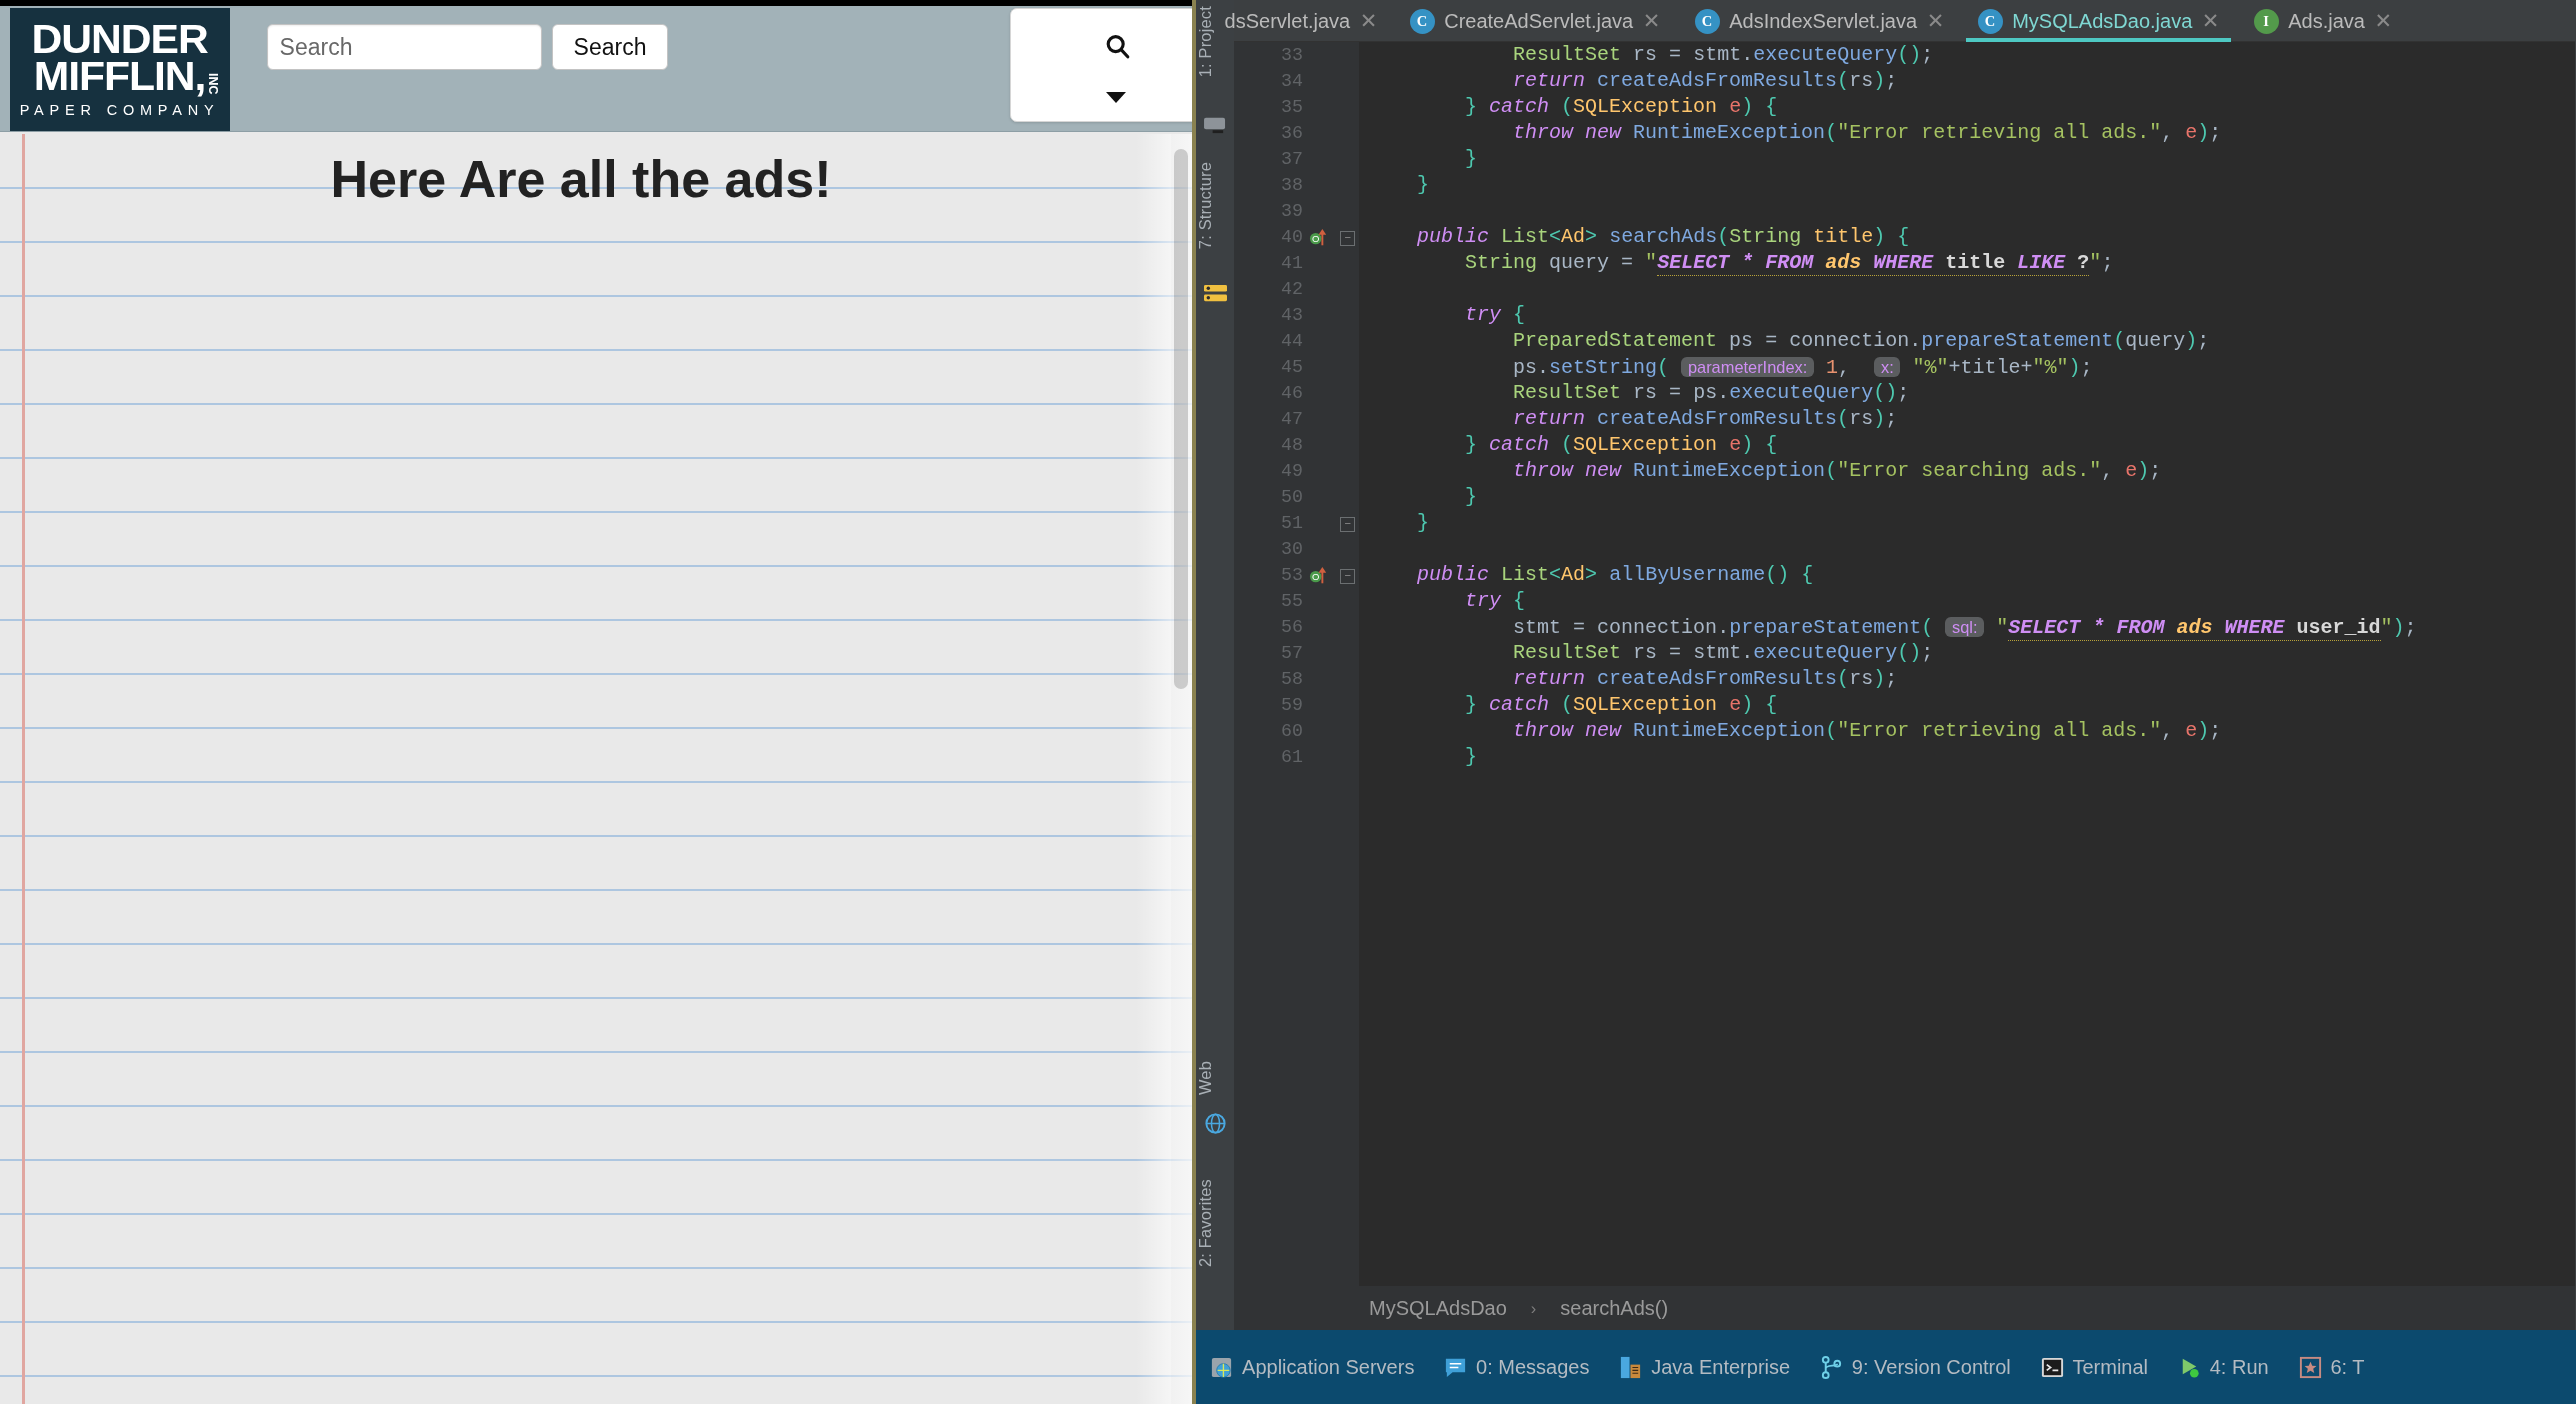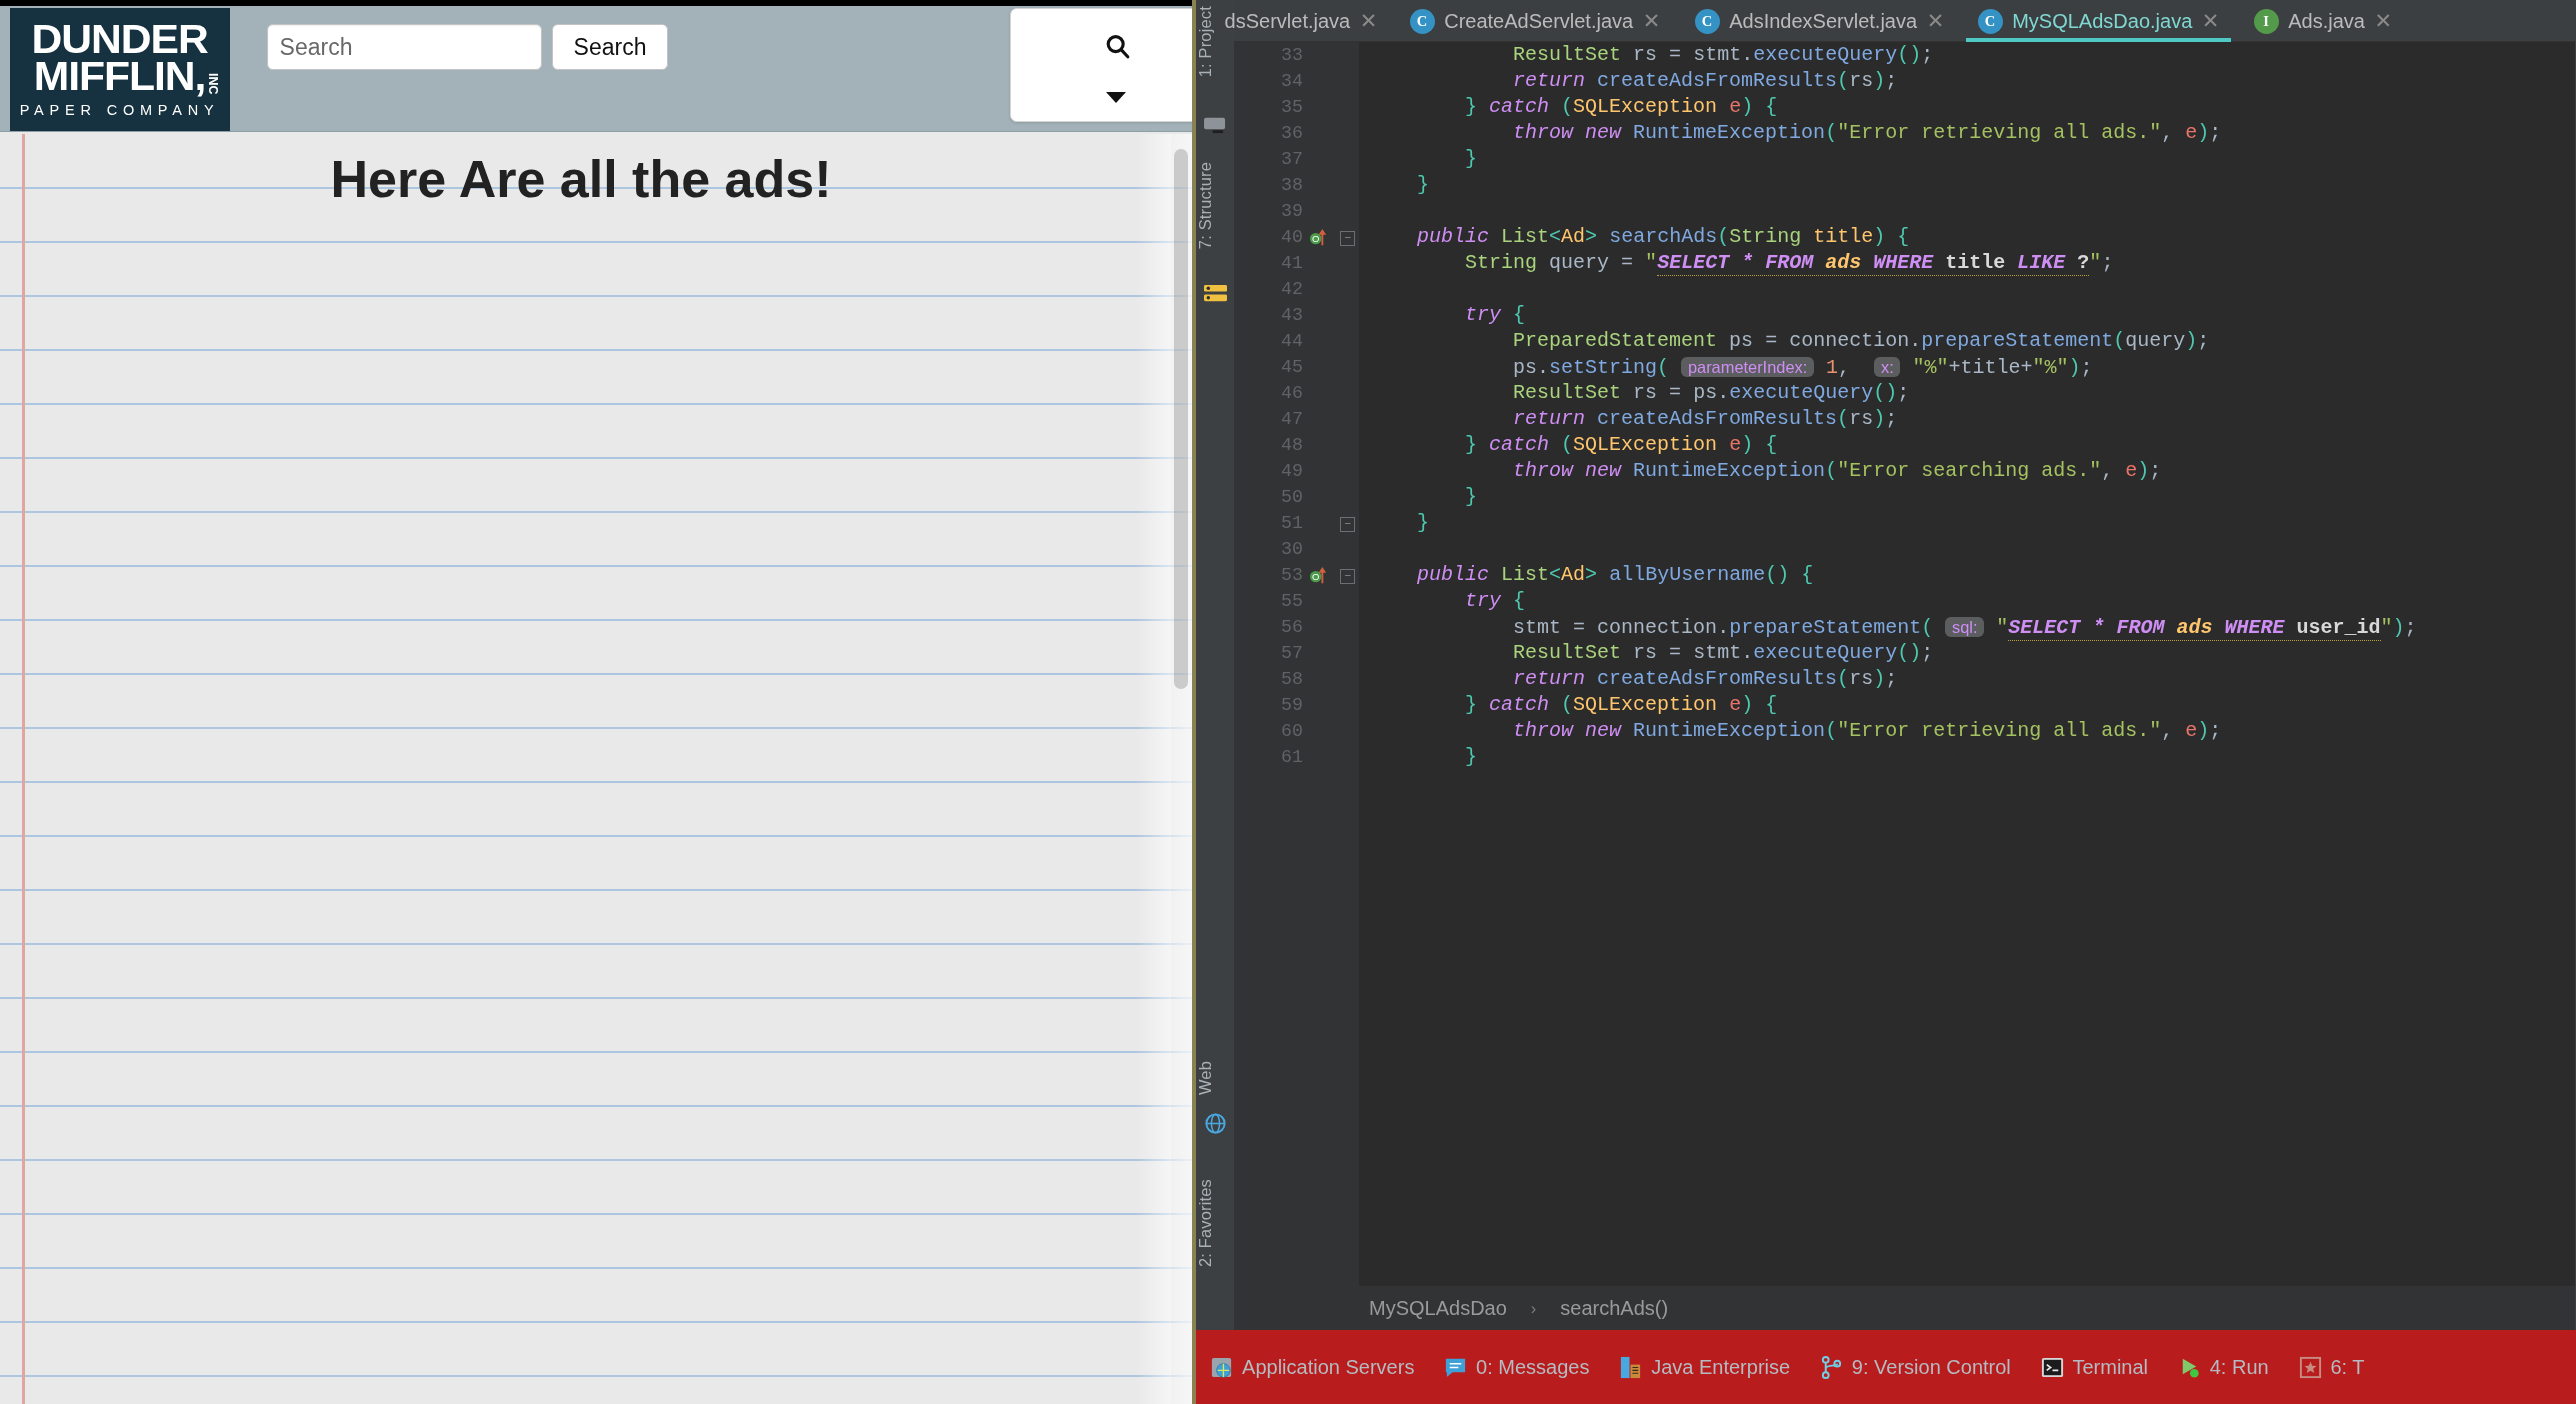--- a/index.html
+++ b/index.html
@@ -216,21 +216,21 @@
   .breadcrumbs {
     position:absolute; left:42px; top:1286px; width:1341px; height:44px;
     background:#313335; color:#9a9a9a; font-size:20px;
     display:flex; align-items:center; padding-left:135px; gap:24px;
   }
   .crumb-sep { color:#7d7d7d; font-size:16.4px; }
 
   
   .status-bar {
     position:absolute; left:0; top:1330px; width:1384px; height:74px;
-    background:#b91c1c; color:#b4bbc2; font-size:20px;
+    background:#0c4a6e; color:#b4bbc2; font-size:20px;
     display:flex; align-items:flex-start; padding-top:25px; gap:29px; padding-left:17.4px;
   }
   .sb-item { display:flex; align-items:center; gap:7.7px; white-space:nowrap; }
   .sb-ico { width:25px; height:25px; flex:none; }
 
   
   .stripe-star { position:absolute; left:7.7px; bottom:7.7px; width:25px; height:25px; }
 </style>
 </head>
 <body>

